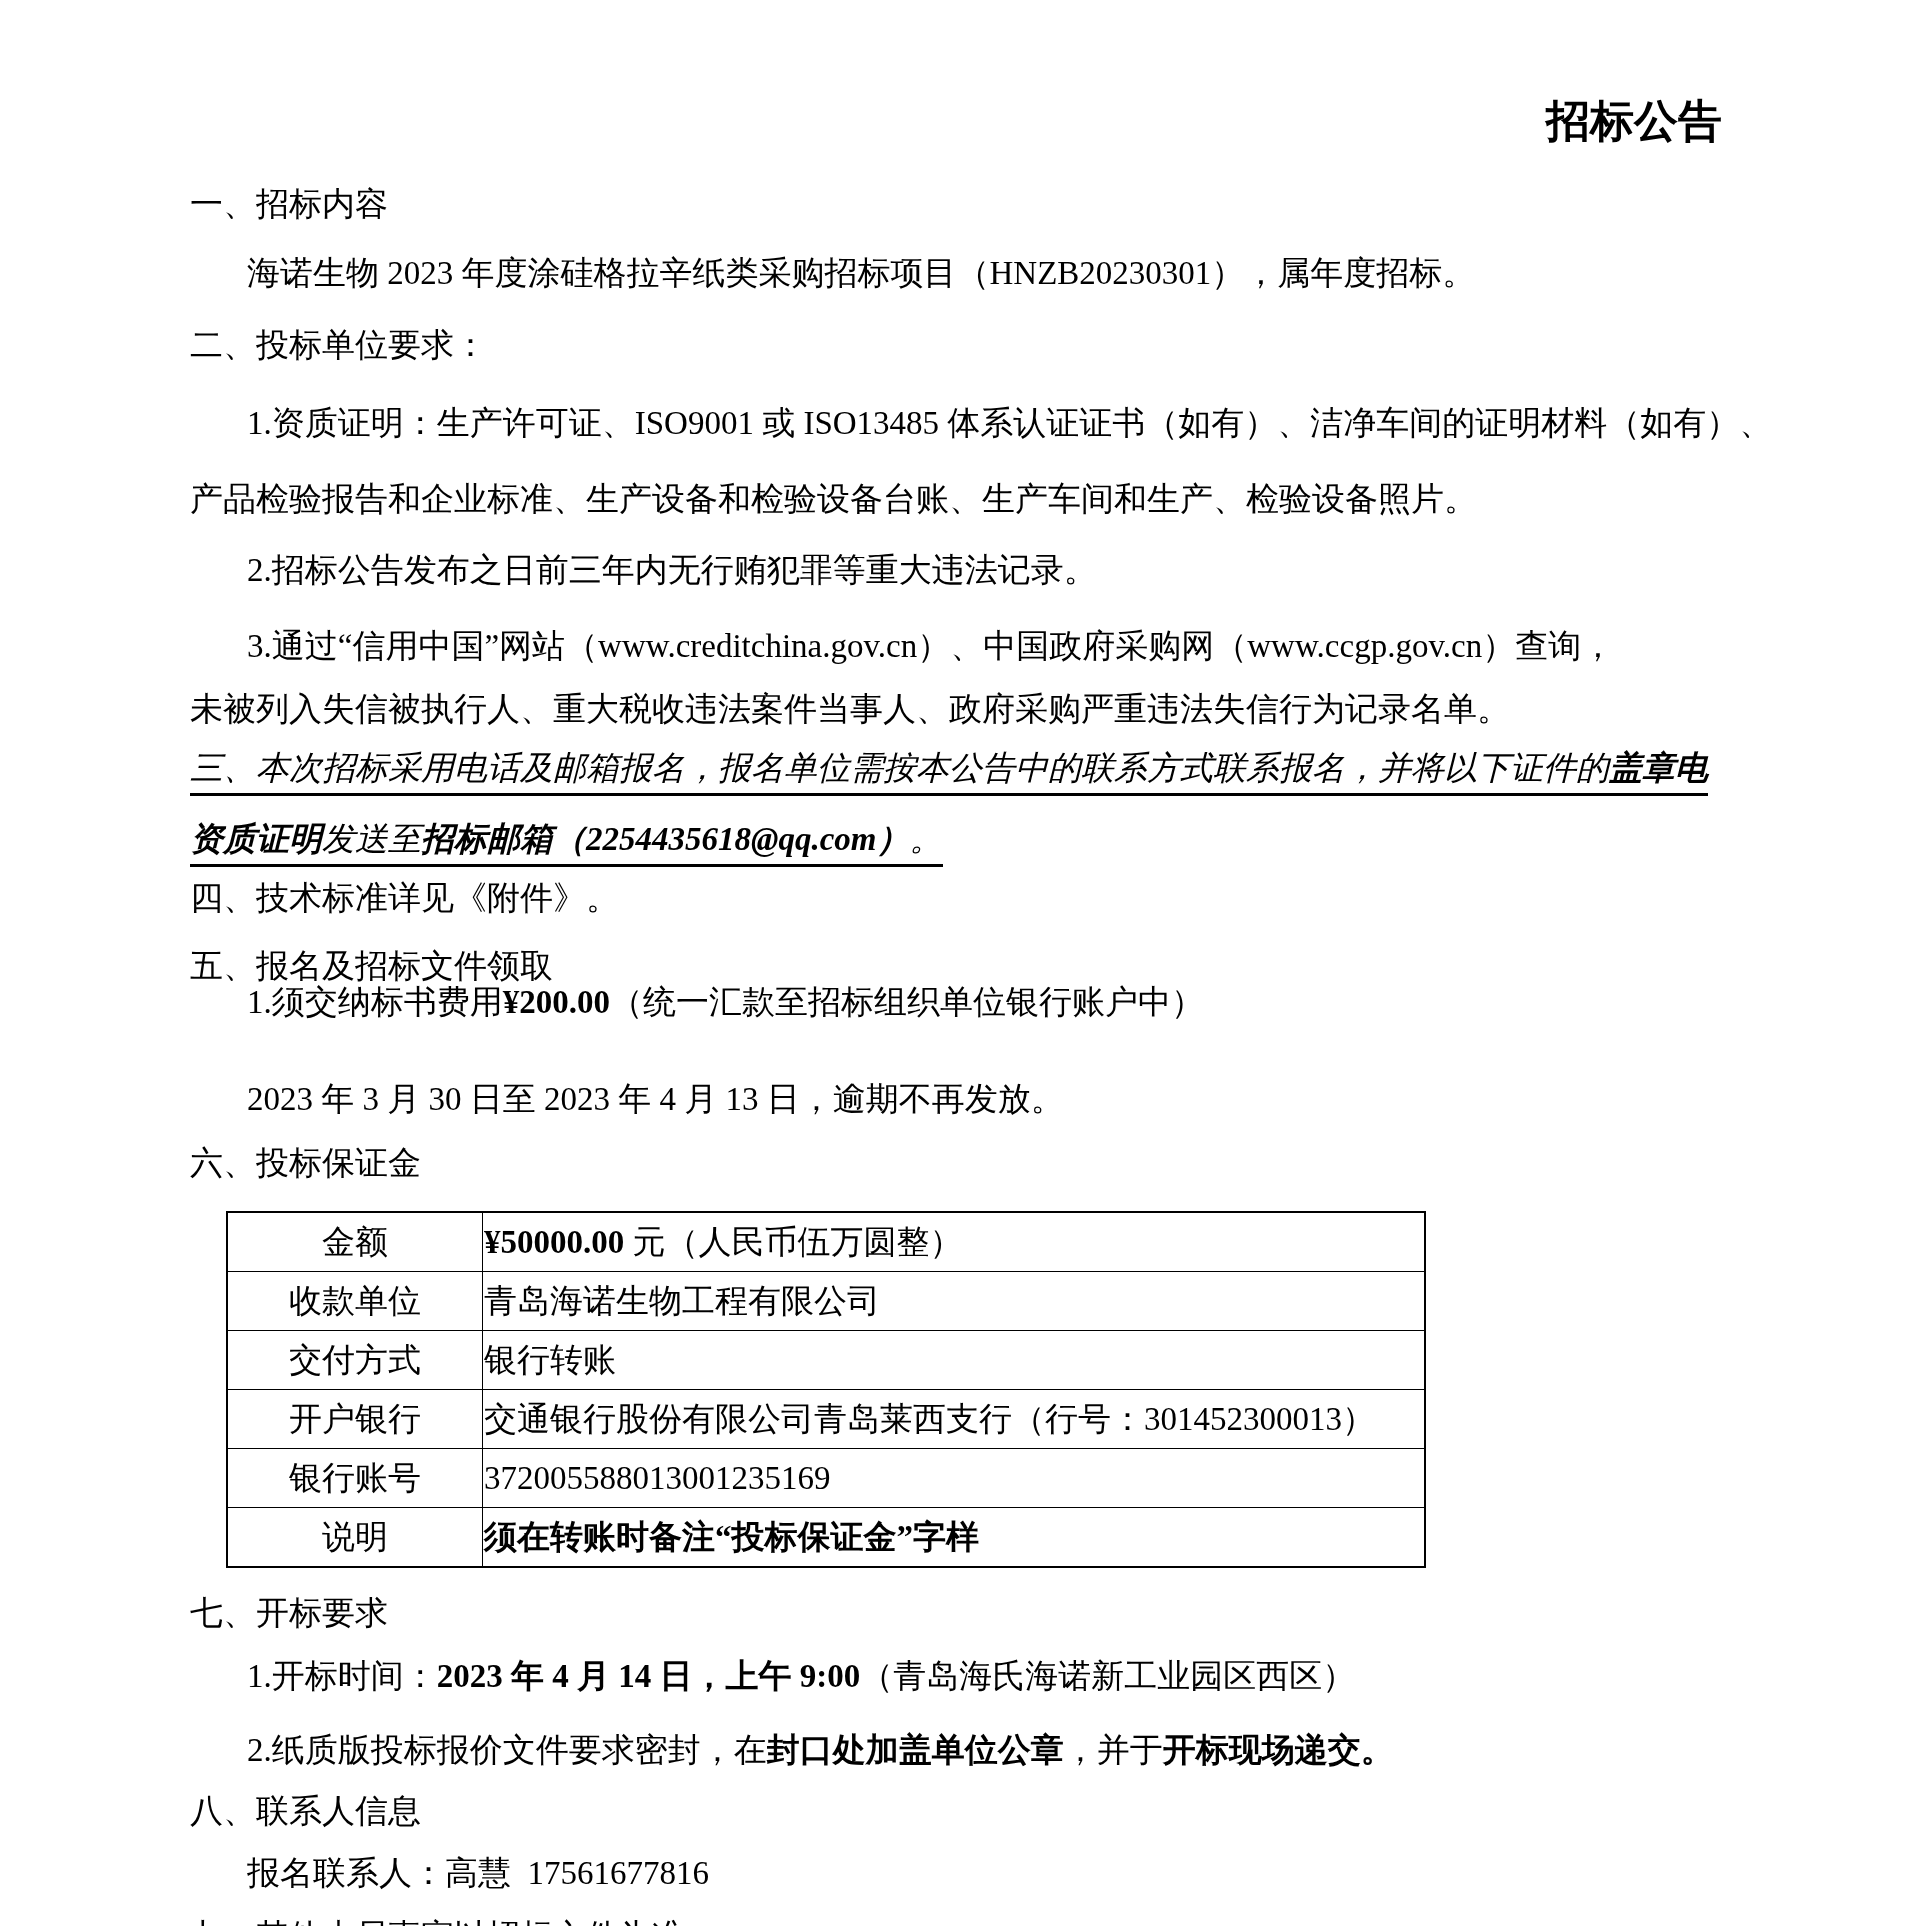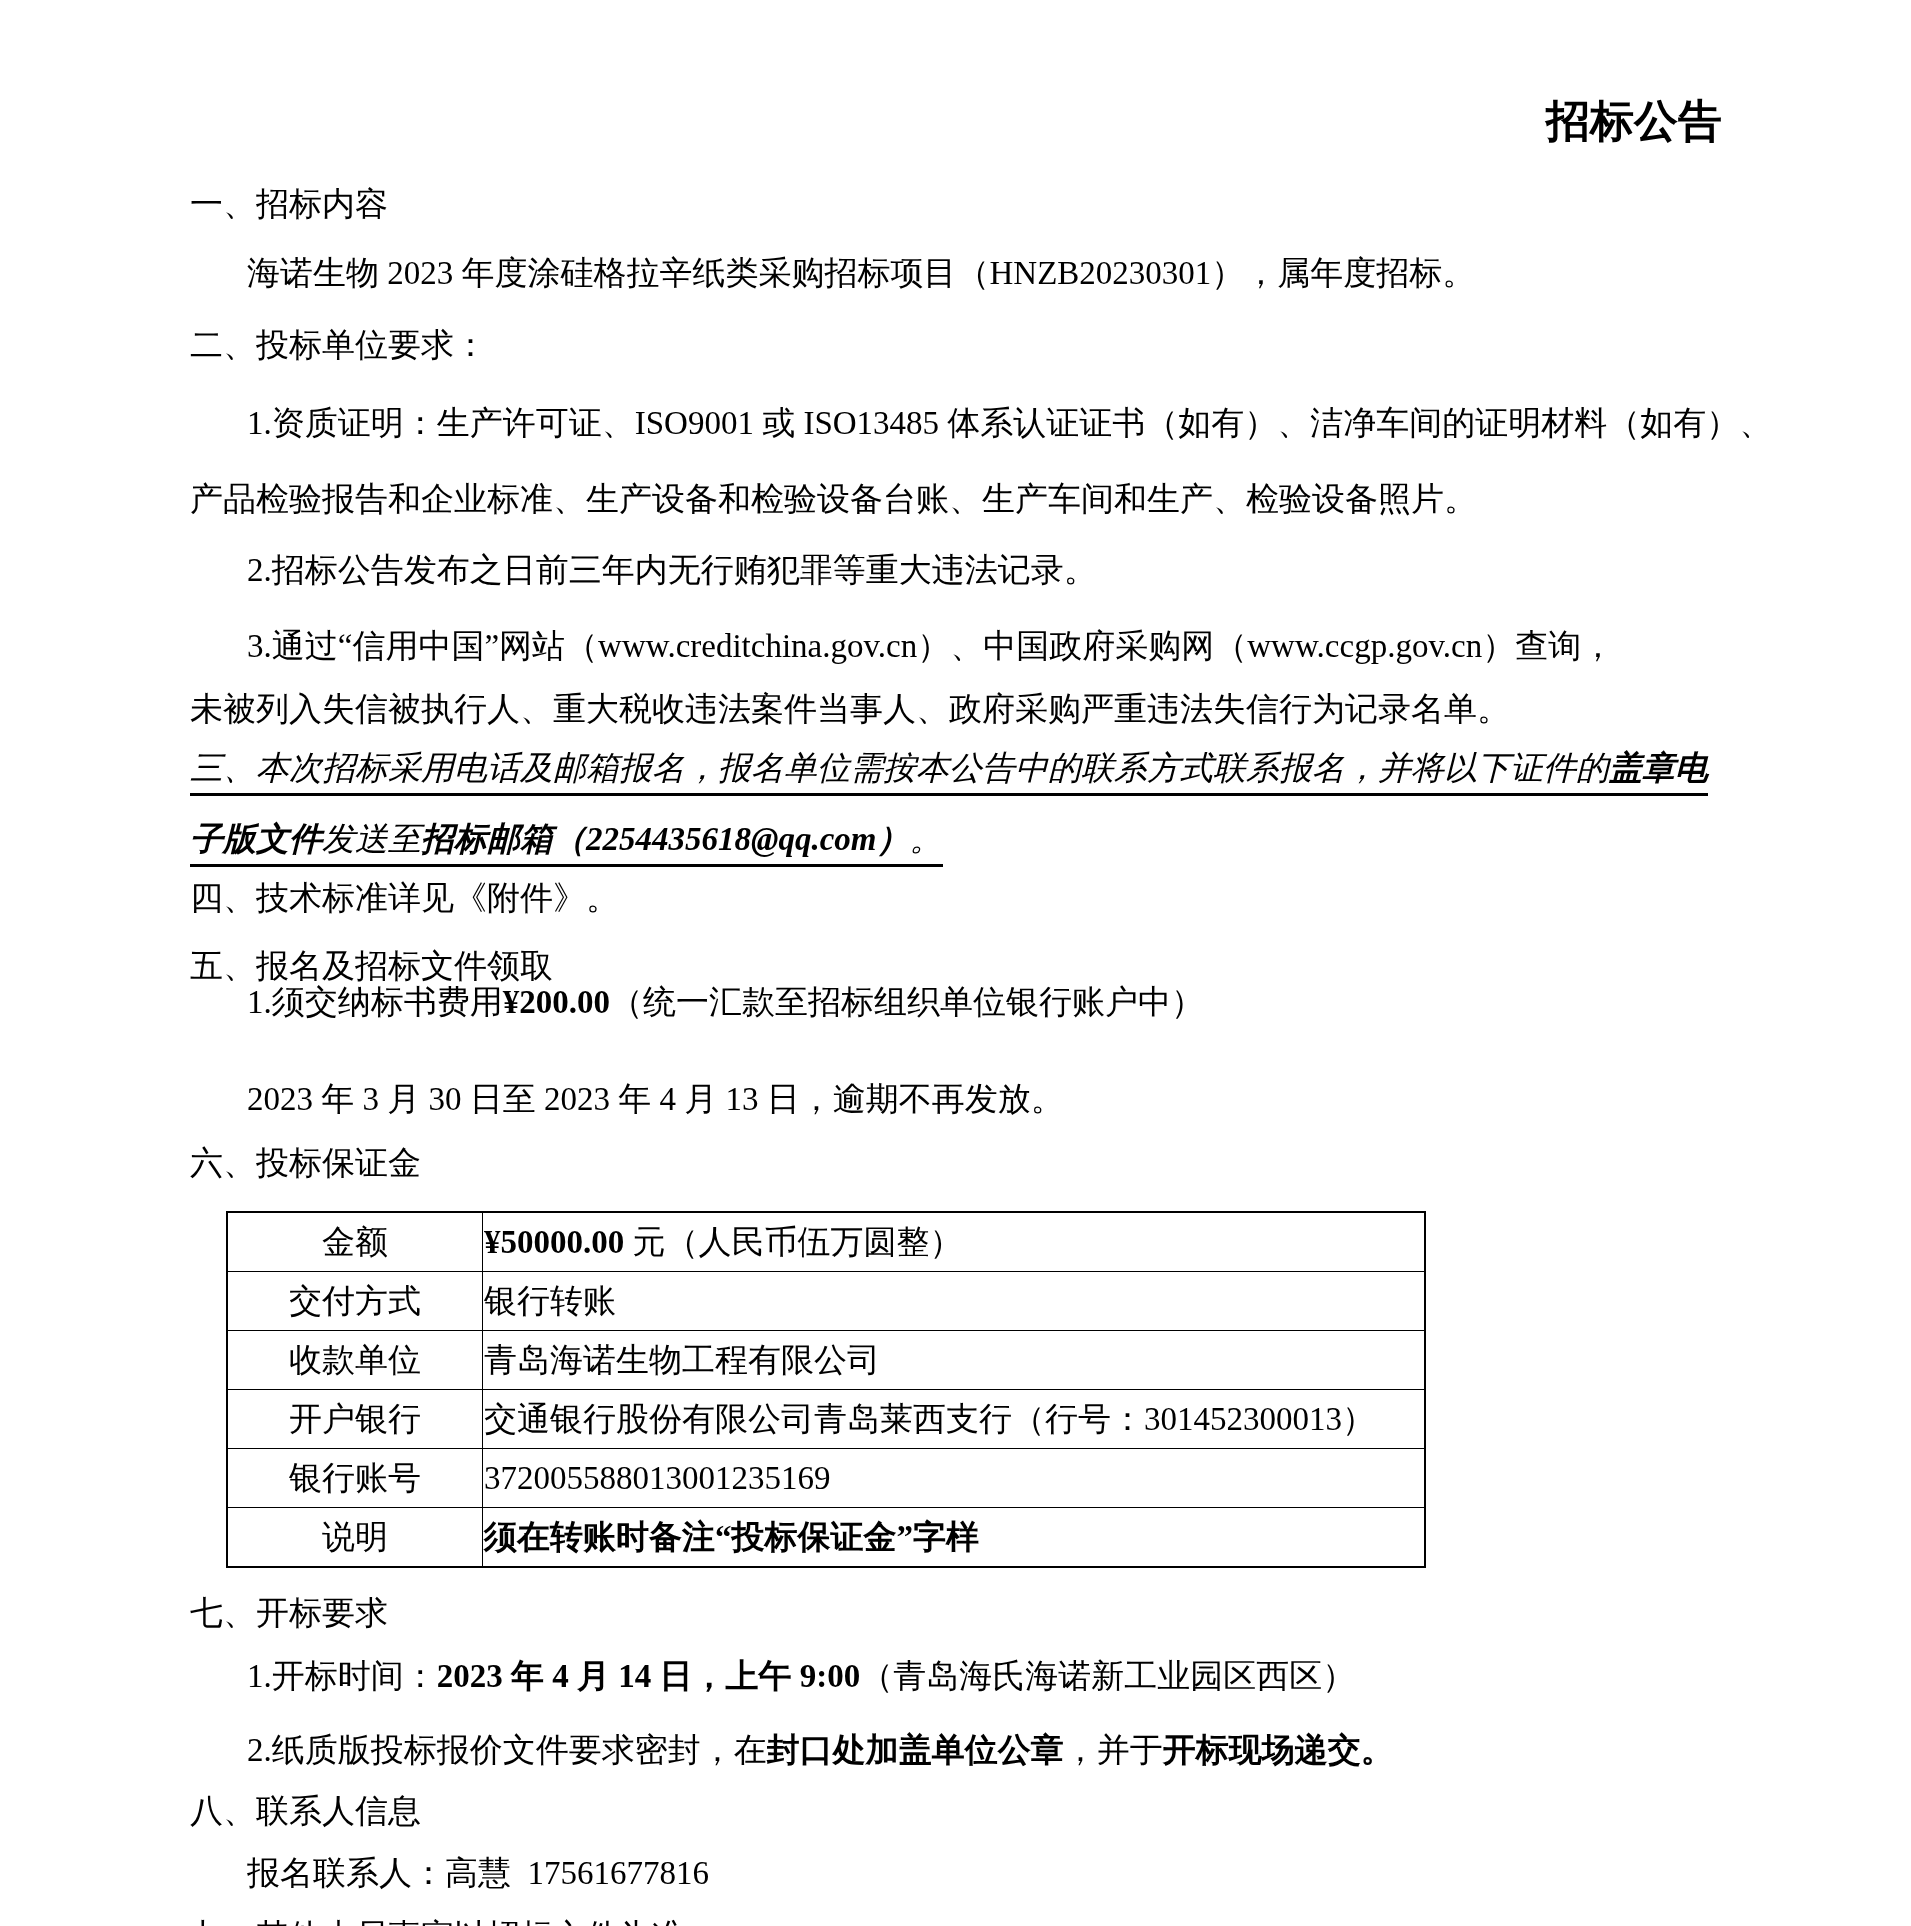--- a/index.html
+++ b/index.html
@@ -61,43 +61,43 @@
 <div class="line ind" style="top:255px">海诺生物 2023 年度涂硅格拉辛纸类采购招标项目（HNZB20230301），属年度招标。</div>
 
 <div class="line" style="top:327px">二、投标单位要求：</div>
 <div class="line ind" style="top:405px">1.资质证明：生产许可证、ISO9001 或 ISO13485 体系认证证书（如有）、洁净车间的证明材料（如有）、</div>
 <div class="line" style="top:481px">产品检验报告和企业标准、生产设备和检验设备台账、生产车间和生产、检验设备照片。</div>
 <div class="line ind" style="top:552px">2.招标公告发布之日前三年内无行贿犯罪等重大违法记录。</div>
 <div class="line ind" style="top:628px">3.通过“信用中国”网站（www.creditchina.gov.cn）、中国政府采购网（www.ccgp.gov.cn）查询，</div>
 <div class="line" style="top:691px">未被列入失信被执行人、重大税收违法案件当事人、政府采购严重违法失信行为记录名单。</div>
 
 <div class="line" style="top:750px"><span class="ul"><span>三、本次招标采用电话及邮箱报名，报名单位需按本公告中的联系方式联系报名，并将以下证件的</span><span class="b">盖章电</span></span></div>
-<div class="line" style="top:821px"><span class="ul"><span class="b">子版文件</span><span>发送至</span><span class="b">招标邮箱（2254435618@qq.com）</span><span>。</span></span></div>
+<div class="line" style="top:821px"><span class="ul"><span class="b">资质证明</span><span>发送至</span><span class="b">招标邮箱（2254435618@qq.com）</span><span>。</span></span></div>
 
 <div class="line" style="top:880px">四、技术标准详见《附件》。</div>
 
 <div class="line" style="top:948px">五、报名及招标文件领取</div>
 <div class="line ind" style="top:984px"><span>1.须交纳标书费用</span><span class="b">¥200.00</span><span>（统一汇款至招标组织单位银行账户中）</span></div>
 <div class="line ind" style="top:1081px">2023 年 3 月 30 日至 2023 年 4 月 13 日，逾期不再发放。</div>
 
 <div class="line" style="top:1145px">六、投标保证金</div>
 
 <table class="deposit">
   <tbody>
       <tr>
     <td class="lab">金额</td>
     <td class="val"><span class="b">¥50000.00</span><span> 元（人民币伍万圆整）</span></td>
   </tr>
   <tr>
+    <td class="lab">收款单位</td>
+    <td class="val">青岛海诺生物工程有限公司</td>
+  </tr>
+  <tr>
     <td class="lab">交付方式</td>
     <td class="val">银行转账</td>
-  </tr>
-  <tr>
-    <td class="lab">收款单位</td>
-    <td class="val">青岛海诺生物工程有限公司</td>
   </tr>
   <tr>
     <td class="lab">开户银行</td>
     <td class="val">交通银行股份有限公司青岛莱西支行（行号：301452300013）</td>
   </tr>
   <tr>
     <td class="lab">银行账号</td>
     <td class="val">372005588013001235169</td>
   </tr>
   <tr>

